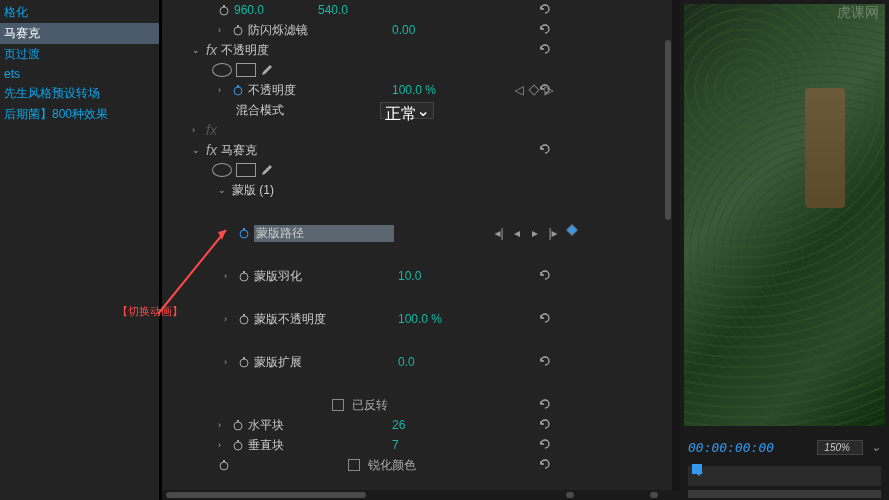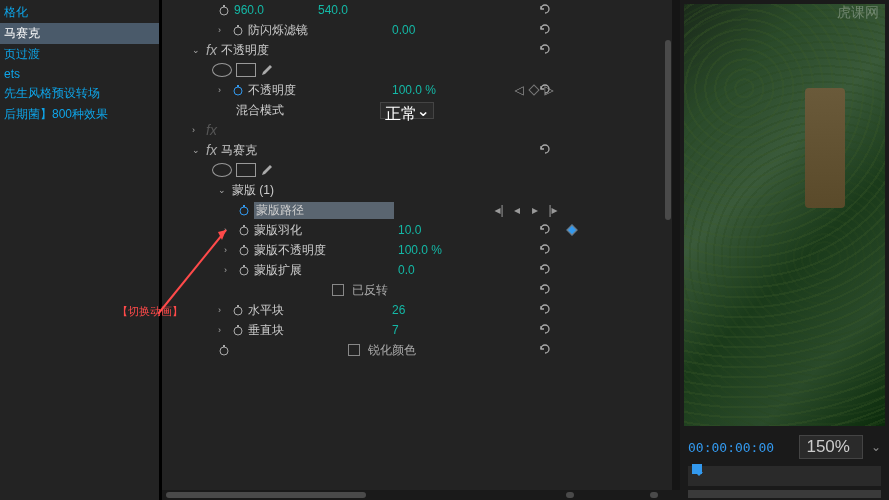--- a/index.html
+++ b/index.html
@@ -5,21 +5,21 @@
 * { margin: 0; padding: 0; box-sizing: border-box; font-family: 'Microsoft YaHei', Arial, sans-serif; }
 body { background: #1a1a1a; color: #aaa; font-size: 12px; width: 889px; height: 500px; overflow: hidden; position: relative; }
 .container { display: flex; width: 100%; height: 100%; }
 .left-panel { width: 160px; background: #232323; border-right: 1px solid #000; padding-top: 2px; }
 .left-item { padding: 2px 4px; color: #0ea5e9; }
 .left-item.selected { background: #4a5a6a; color: #fff; }
 .middle-panel { width: 400px; background: #232323; display: flex; flex-direction: column; padding-right: 4px; }
 .prop-row { display: flex; align-items: center; height: 20px; padding-left: 8px; gap: 4px; position: relative; }
 .indent-2 { padding-left: 30px; }
 .indent-3 { padding-left: 56px; }
-.indent-4 { padding-left: 76px; }
+.indent-4 { padding-left: 76px; margin-top: 23px; }
 .caret { width: 10px; display: inline-block; color: #aaa; cursor: pointer; font-size: 9px; }
 .stopwatch { width: 12px; height: 12px; display: inline-block; }
 .stopwatch svg { width: 12px; height: 12px; }
 .prop-label { width: 140px; color: #ccc; }
 .prop-label.highlighted { background: #5a6570; padding: 0 2px; }
 .prop-value { color: #14b8a6; width: 80px; cursor: pointer; }
 .reset-icon { position: absolute; right: 6px; cursor: pointer; }
 .reset-icon svg { width: 14px; height: 14px; }
 .fx-icon { color: #aaa; font-style: italic; font-size: 14px; }
 .mask-shapes { display: flex; gap: 4px; padding-left: 50px; height: 20px; align-items: center; }
@@ -29,28 +29,28 @@
 .keyframe-nav { display: flex; align-items: center; gap: 4px; position: absolute; left: 350px; }
 .kf-btn { width: 14px; height: 14px; cursor: pointer; display: flex; align-items: center; justify-content: center; color: #999; }
 .kf-diamond { width: 8px; height: 8px; transform: rotate(45deg); border: 1px solid #777; }
 .kf-diamond.filled { background: #3399ee; }
 .checkbox { width: 12px; height: 12px; border: 1px solid #888; display: inline-block; margin-right: 4px; }
 .dropdown { background: #2a2a2a; border: 1px solid #444; color: #fff; padding: 1px 16px 1px 4px; height: 17px; font-size: 16px; position: relative; cursor: pointer; }
 .dropdown::after { content: '⌄'; position: absolute; right: 3px; top: -2px; }
 .divider { width: 8px; background: #151515; }
 .scroll-track { position: absolute; bottom: 0; width: 100%; height: 10px; background: #1a1a1a; }
 .scroll-thumb { position: absolute; height: 6px; background: #4a4a4a; border-radius: 3px; top: 2px; }
-.right-panel { flex: 1; background: #1a1a1a; display: flex; flex-direction: column; }
+.right-panel { flex: 1; background: #1a1a1a; display: flex; flex-direction: column; font-style: italic; }
 .preview { flex: 1; background: #2a3a2a; margin: 4px; position: relative; overflow: hidden; }
 .tree-image { width: 100%; height: 100%; background: linear-gradient(135deg, #1a2a1a 0%, #2a4a2a 20%, #3a5a3a 40%, #1a3a1a 60%, #2a4a2a 80%, #0a2a0a 100%); position: relative; }
 .tree-image::before { content: ''; position: absolute; inset: 0; background: repeating-radial-gradient(circle at 30% 20%, transparent 0, transparent 8px, rgba(60,90,40,0.3) 8px, rgba(60,90,40,0.3) 10px), repeating-radial-gradient(circle at 70% 60%, transparent 0, transparent 6px, rgba(40,70,30,0.3) 6px, rgba(40,70,30,0.3) 8px); }
 .tree-image::after { content: ''; position: absolute; right: 20%; top: 20%; width: 40px; height: 120px; background: linear-gradient(#6a5a3a, #5a4a2a); border-radius: 4px; }
 .preview-footer { height: 34px; display: flex; align-items: center; padding: 0 8px; gap: 8px; }
 .timecode { color: #3399ee; font-family: monospace; font-size: 13px; }
-.zoom-select { background: #2a2a2a; border: 1px solid #444; color: #ccc; padding: 1px 12px 1px 6px; font-size: 17px; }
+.zoom-select { background: #2a2a2a; border: 1px solid #444; color: #ccc; padding: 1px 12px 1px 6px; font-size: 10px; }
 .timeline-bar { height: 20px; background: #2a2a2a; margin: 2px 8px; position: relative; }
 .playhead { position: absolute; left: 4px; top: -2px; width: 10px; height: 10px; background: #3399ee; }
 .playhead::after { content: ''; position: absolute; left: 3px; bottom: -6px; border: 4px solid transparent; border-top-color: #3399ee; }
 .watermark { position: absolute; top: 4px; right: 10px; color: rgba(255,255,255,0.3); font-size: 14px; z-index: 10; }
 .annotation { position: absolute; color: #ff4a4a; font-size: 11px; z-index: 5; }
 .arrow-svg { position: absolute; z-index: 5; pointer-events: none; }
 .scroll-v { position: absolute; right: 0; top: 0; bottom: 10px; width: 8px; }
 .scroll-v-thumb { position: absolute; width: 6px; left: 1px; background: #4a4a4a; border-radius: 3px; }
 .col-divider { width: 2px; background: #000; }
 .time-col { width: 110px; background: #232323; position: relative; }

